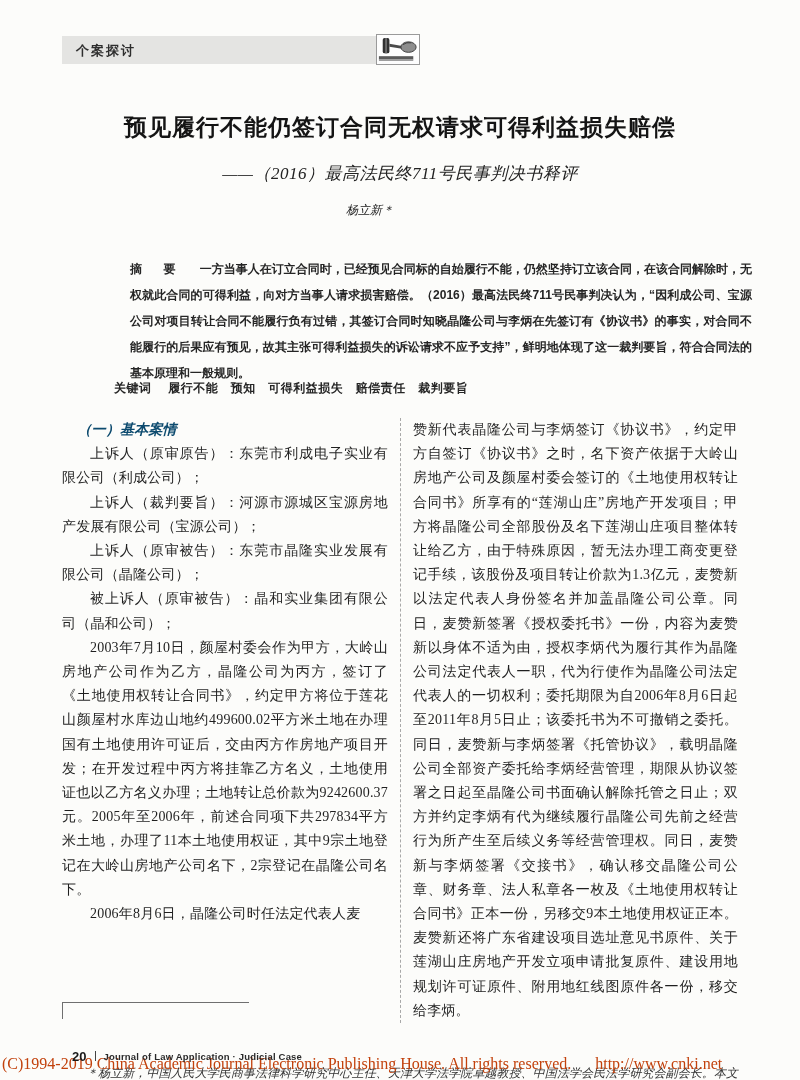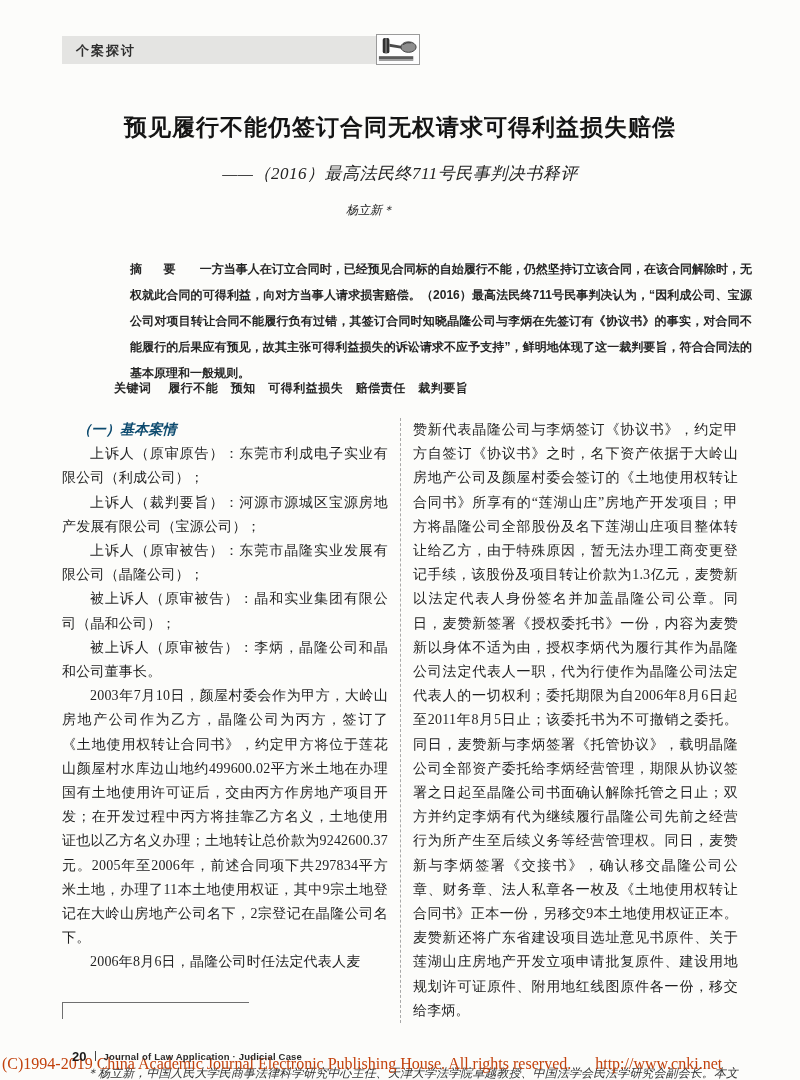--- a/index.html
+++ b/index.html
@@ -91,21 +91,20 @@
 
   <p class="keywords"><span class="kw-label">关键词</span><span>履行不能　预知　可得利益损失　赔偿责任　裁判要旨</span></p>
 
   <div class="body-cols">
     <div class="col left">
       <h3 class="subsec-title">（一）基本案情</h3>
       <p class="pi">上诉人（原审原告）：东莞市利成电子实业有限公司（利成公司）；</p>
       <p class="pi">上诉人（裁判要旨）：河源市源城区宝源房地产发展有限公司（宝源公司）；</p>
       <p class="pi">上诉人（原审被告）：东莞市晶隆实业发展有限公司（晶隆公司）；</p>
       <p class="pi">被上诉人（原审被告）：晶和实业集团有限公司（晶和公司）；</p>
-      <p class="pi">被上诉人（原审被告）：李炳，晶隆公司和晶和公司董事长。</p>
       <p class="pi">2003年7月10日，颜屋村委会作为甲方，大岭山房地产公司作为乙方，晶隆公司为丙方，签订了《土地使用权转让合同书》，约定甲方将位于莲花山颜屋村水库边山地约499600.02平方米土地在办理国有土地使用许可证后，交由丙方作房地产项目开发；在开发过程中丙方将挂靠乙方名义，土地使用证也以乙方名义办理；土地转让总价款为9242600.37元。2005年至2006年，前述合同项下共297834平方米土地，办理了11本土地使用权证，其中9宗土地登记在大岭山房地产公司名下，2宗登记在晶隆公司名下。</p>
       <p class="pi">2006年8月6日，晶隆公司时任法定代表人麦</p>
     </div>
     <div class="col right">
       <p class="pc">赞新代表晶隆公司与李炳签订《协议书》，约定甲方自签订《协议书》之时，名下资产依据于大岭山房地产公司及颜屋村委会签订的《土地使用权转让合同书》所享有的“莲湖山庄”房地产开发项目；甲方将晶隆公司全部股份及名下莲湖山庄项目整体转让给乙方，由于特殊原因，暂无法办理工商变更登记手续，该股份及项目转让价款为1.3亿元，麦赞新以法定代表人身份签名并加盖晶隆公司公章。同日，麦赞新签署《授权委托书》一份，内容为麦赞新以身体不适为由，授权李炳代为履行其作为晶隆公司法定代表人一职，代为行使作为晶隆公司法定代表人的一切权利；委托期限为自2006年8月6日起至2011年8月5日止；该委托书为不可撤销之委托。同日，麦赞新与李炳签署《托管协议》，载明晶隆公司全部资产委托给李炳经营管理，期限从协议签署之日起至晶隆公司书面确认解除托管之日止；双方并约定李炳有代为继续履行晶隆公司先前之经营行为所产生至后续义务等经营管理权。同日，麦赞新与李炳签署《交接书》，确认移交晶隆公司公章、财务章、法人私章各一枚及《土地使用权转让合同书》正本一份，另移交9本土地使用权证正本。麦赞新还将广东省建设项目选址意见书原件、关于莲湖山庄房地产开发立项申请批复原件、建设用地规划许可证原件、附用地红线图原件各一份，移交给李炳。</p>
     </div>
   </div>
 
   <div class="footnote-sep"></div>
   <p class="footnote">＊杨立新，中国人民大学民商事法律科学研究中心主任、天津大学法学院卓越教授、中国法学会民法学研究会副会长。本文在写作中，借鉴了崔建远教授和刘凯湘教授的部分意见，在此向二位教授致谢。</p>

